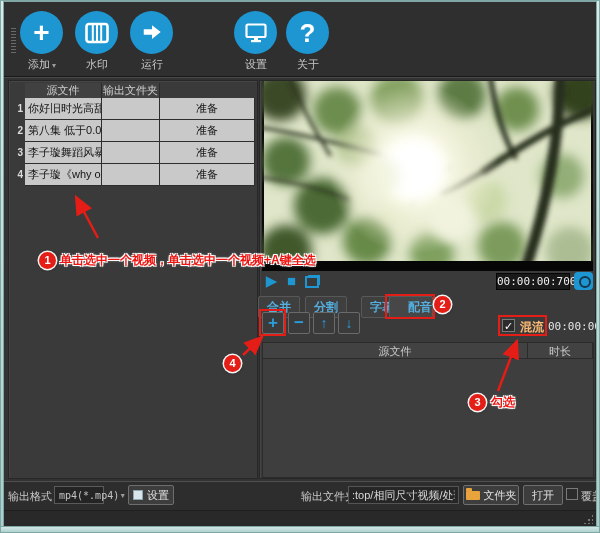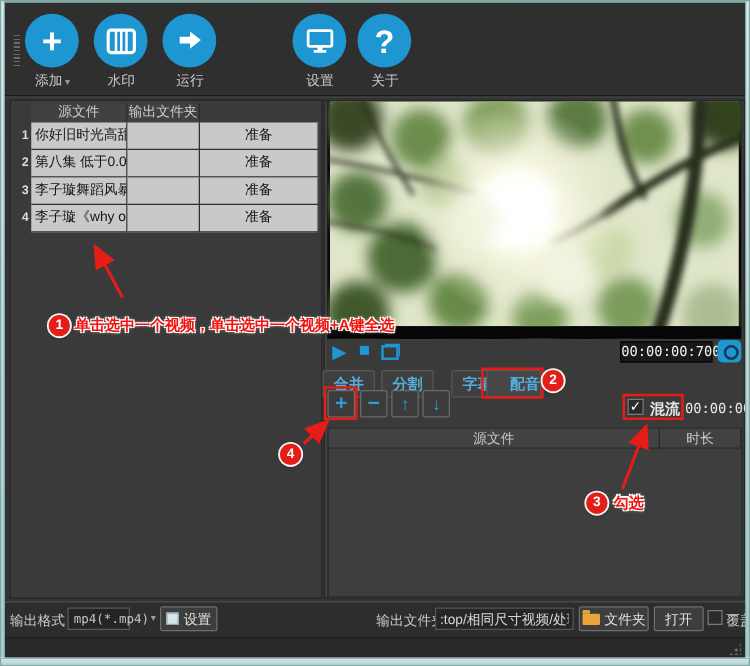--- a/index.html
+++ b/index.html
@@ -51,21 +51,21 @@
   .tab.active { background:#474747;text-align:right; }
 
   
   .sqbtn { position:absolute; top:312px; width:22px; height:22px; background:#3b3b3b; border:1px solid #6a6a6a; border-radius:2px;
     color:#2b9ddb; font-weight:bold; text-align:center; cursor:pointer; }
   .sqbtn .g1 { font-size:17px; line-height:19px; }
   .sqbtn .g2 { font-size:14px; line-height:20px; }
 
   .checkbox { width:13px; height:13px; background:#2b2b2b; border:1px solid #7a7a7a; color:#fff;
     font-size:11px; line-height:12px; text-align:center; cursor:pointer; }
-  .mix-label { color:#e5e5e5; font-size:12px; font-weight:bold; }
+  .mix-label { color:#fdba74; font-size:12px; font-weight:bold; }
   .mono { font-family:"DejaVu Sans Mono", monospace; }
 
   
   .qtable { left:262px; top:342px; width:332px; height:136px; border:1px solid #2b2b2b; background:#3e3e3e; }
   .qhead { display:grid; grid-template-columns:265px 65px; height:16px; background:#424242; border-bottom:1px solid #2b2b2b; }
   .qhead .hcell { font-size:11px; color:#c8c8c8; text-align:center; line-height:16px; border-right:1px solid #2b2b2b; }
 
   
   .outbar { left:4px; top:481px; width:592px; height:29px; background:#2d2d2d; border-top:1px solid #4f4f4f; }
   .olabel { position:absolute; font-size:11px; color:#c8c8c8; white-space:nowrap; }

